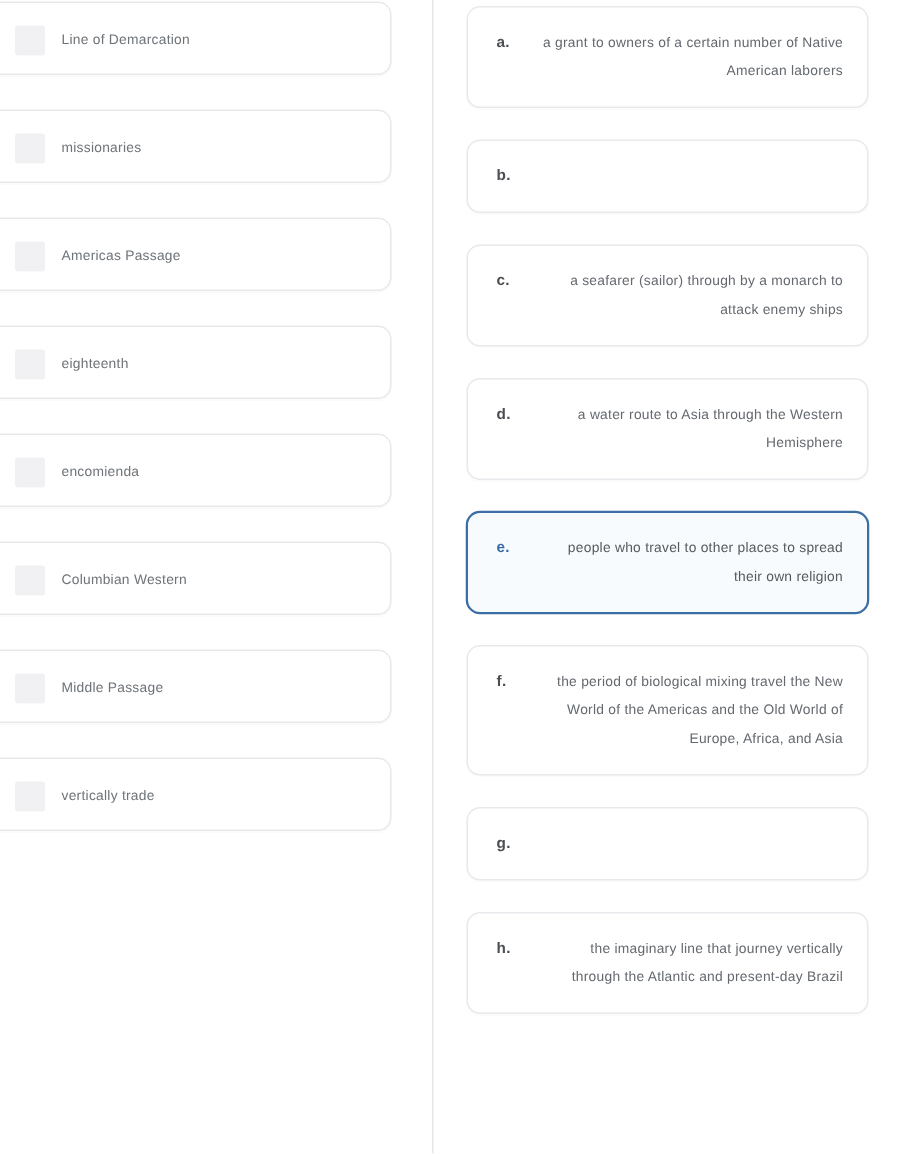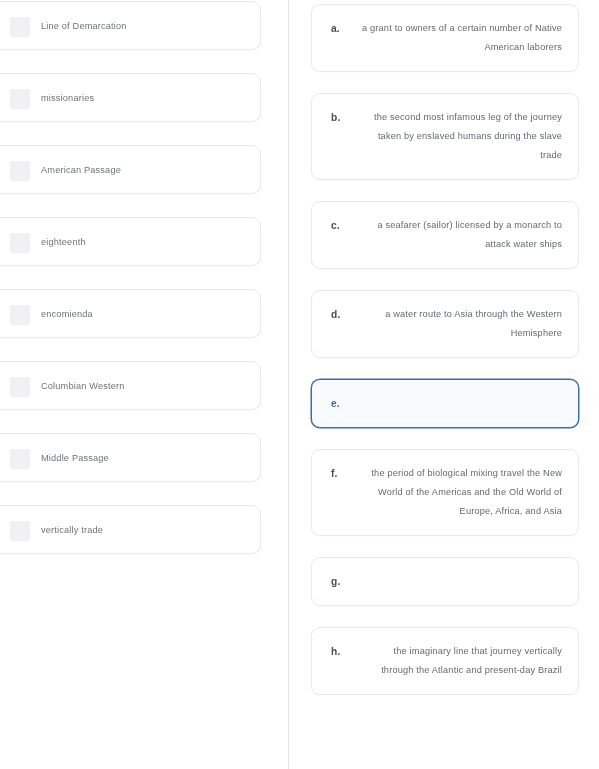--- a/index.html
+++ b/index.html
@@ -122,21 +122,21 @@
       <div class="term-card">
         <span class="term-swatch"></span>
         <span class="term-label">Line of Demarcation</span>
       </div>
       <div class="term-card">
         <span class="term-swatch"></span>
         <span class="term-label">missionaries</span>
       </div>
       <div class="term-card">
         <span class="term-swatch"></span>
-        <span class="term-label">American Passage</span>
+        <span class="term-label">Americas Passage</span>
       </div>
       <div class="term-card">
         <span class="term-swatch"></span>
         <span class="term-label">eighteenth</span>
       </div>
       <div class="term-card">
         <span class="term-swatch"></span>
         <span class="term-label">encomienda</span>
       </div>
       <div class="term-card">
@@ -153,32 +153,32 @@
       </div>
     </div>
 
   <div class="defs-col" id="defs-col">
       <div class="def-card">
         <span class="def-letter">a.</span>
         <span class="def-text">a grant to owners of a certain number of Native American laborers</span>
       </div>
       <div class="def-card">
         <span class="def-letter">b.</span>
-        <span class="def-text">the second most infamous leg of the journey taken by enslaved humans during the slave trade</span>
       </div>
       <div class="def-card">
         <span class="def-letter">c.</span>
-        <span class="def-text">a seafarer (sailor) licensed by a monarch to attack water ships</span>
+        <span class="def-text">a seafarer (sailor) through by a monarch to attack enemy ships</span>
       </div>
       <div class="def-card">
         <span class="def-letter">d.</span>
         <span class="def-text">a water route to Asia through the Western Hemisphere</span>
       </div>
       <div class="def-card selected">
         <span class="def-letter">e.</span>
+        <span class="def-text">people who travel to other places to spread their own religion</span>
       </div>
       <div class="def-card">
         <span class="def-letter">f.</span>
         <span class="def-text">the period of biological mixing travel the New World of the Americas and the Old World of Europe, Africa, and Asia</span>
       </div>
       <div class="def-card">
         <span class="def-letter">g.</span>
       </div>
       <div class="def-card">
         <span class="def-letter">h.</span>

